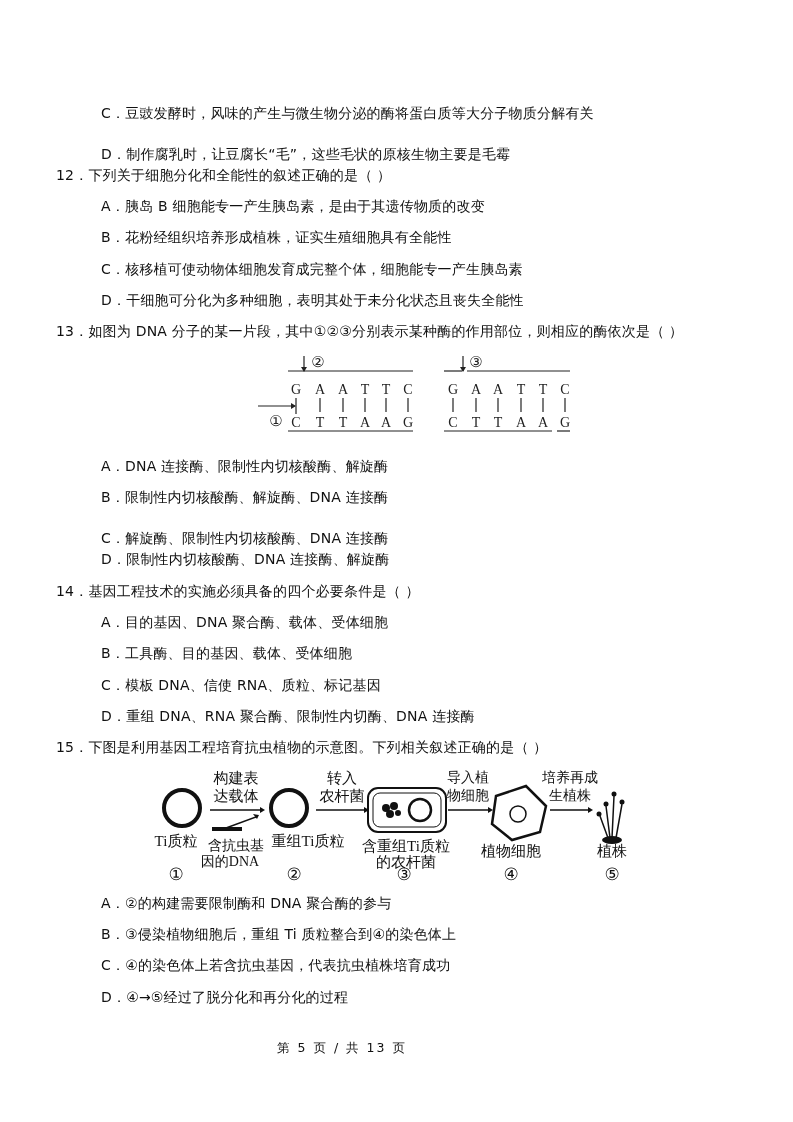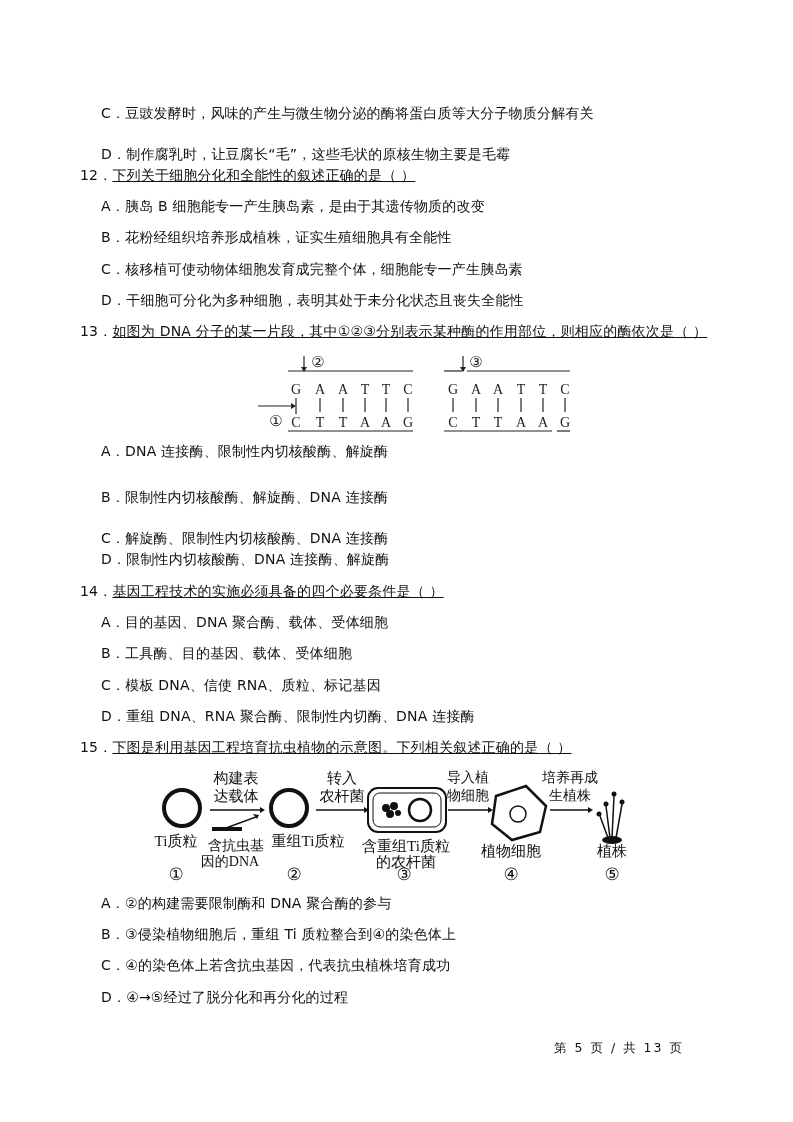--- a/index.html
+++ b/index.html
@@ -1,22 +1,22 @@
 <!DOCTYPE html>
 <html><head>
 <meta charset="utf-8">
 <style>
   html, body { margin: 0; padding: 0; background: #ffffff; }
   body { width: 793px; height: 1122px; position: relative; overflow: hidden;
          font-family: "DejaVu Sans", "Liberation Sans", sans-serif; color: #111; }
   .line { position: absolute; font-size: 14px; line-height: 18px; white-space: nowrap; letter-spacing: 0.2px; }
-  .q { left: 80px; text-decoration: underline; }
+  .q { left: 56px; }
   .opt { left: 101px; }
   .qnum { display: inline-block; }
-  .footer { position: absolute; top: 1040px; left: 0; width: 684px; text-align: right; font-size: 12.5px; letter-spacing: 2px; }
+  .footer { position: absolute; top: 1040px; left: 0; width: 684px; text-align: center; font-size: 12.5px; letter-spacing: 2px; }
   .fig { position: absolute; }
   svg text { font-family: "Liberation Serif", "DejaVu Serif", serif; }
 </style>
 </head>
 <body>
 
 <div class="line opt" style="top:104px">
   <span>C．</span><span>豆豉发酵时，风味的产生与微生物分泌的酶将蛋白质等大分子物质分解有关</span>
 </div>
 <div class="line opt" style="top:145px">
@@ -100,21 +100,21 @@
       <text x="266" y="73">A</text>
       <text x="288" y="73">A</text>
       <text x="310" y="73">G</text>
       <text x="63" y="13" font-size="15">②</text>
       <text x="21" y="72" font-size="15">①</text>
       <text x="221" y="13" font-size="15">③</text>
     </g>
   </svg>
 </div>
 
-<div class="line opt" style="top:442px">
+<div class="line opt" style="top:457px">
   <span>A．</span><span>DNA 连接酶、限制性内切核酸酶、解旋酶</span>
 </div>
 <div class="line opt" style="top:488px">
   <span>B．</span><span>限制性内切核酸酶、解旋酶、DNA 连接酶</span>
 </div>
 <div class="line opt" style="top:529px">
   <span>C．</span><span>解旋酶、限制性内切核酸酶、DNA 连接酶</span>
 </div>
 <div class="line opt" style="top:550px">
   <span>D．</span><span>限制性内切核酸酶、DNA 连接酶、解旋酶</span>

